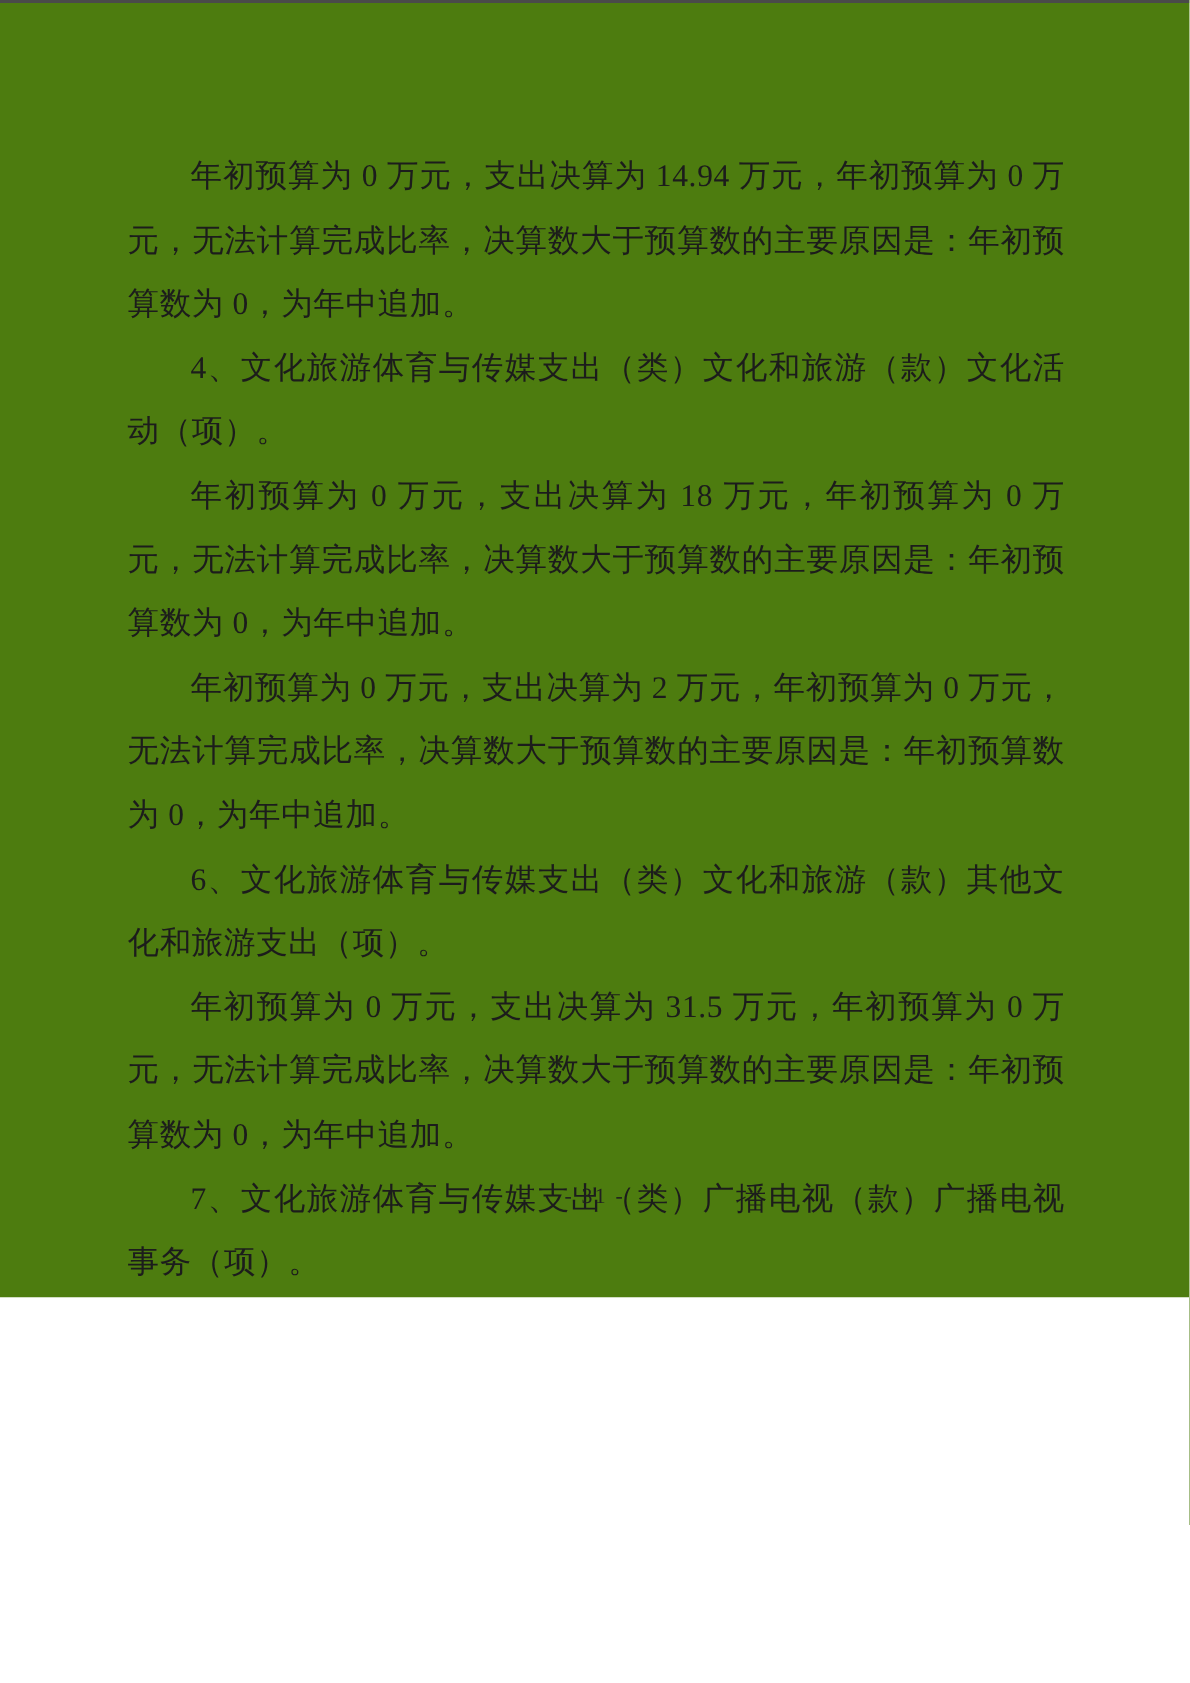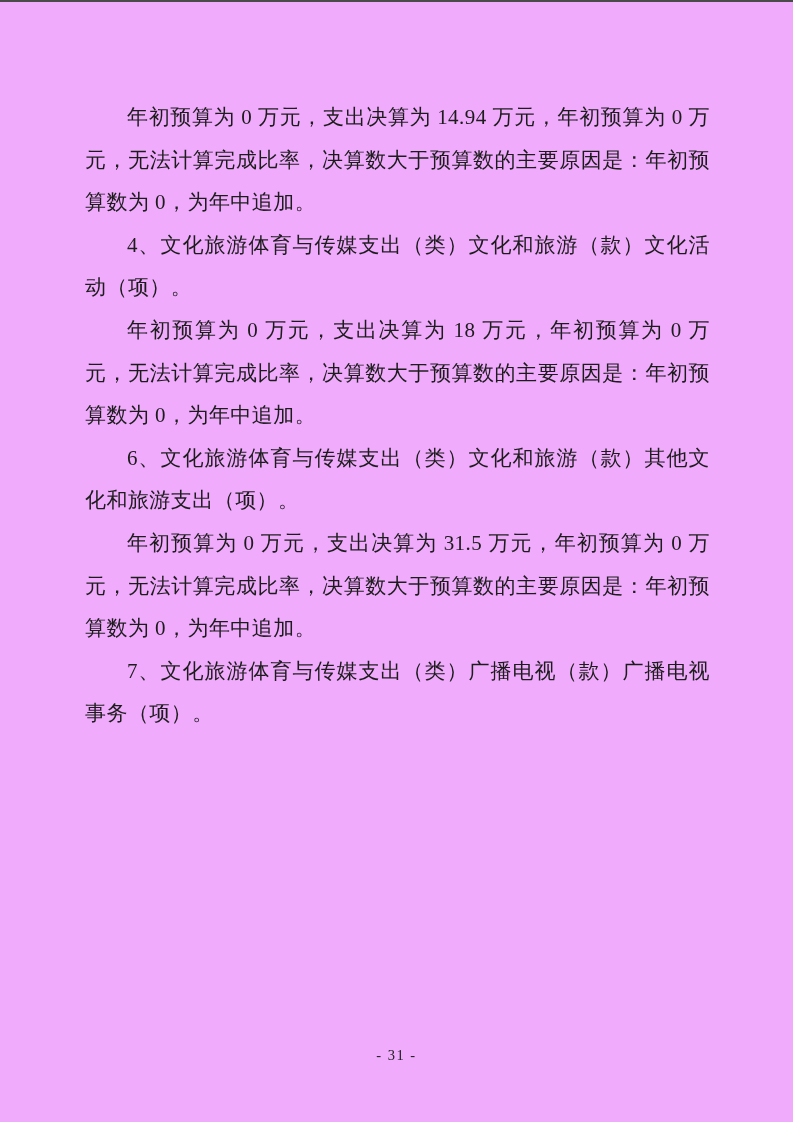--- a/index.html
+++ b/index.html
@@ -3,22 +3,22 @@
 <meta charset="utf-8">
 <style>
   html, body {
     margin: 0;
     padding: 0;
     background: #ffffff;
   }
   .page {
     position: relative;
     width: 793px;
-    height: 1122px;
-    background: #f0abfc;
+    height: 865px;
+    background: #4d7c0f;
     overflow: hidden;
     font-family: "Liberation Serif", "DejaVu Serif", serif;
     color: #1c1c1c;
   }
   .page-top-edge {
     position: absolute;
     top: 0;
     left: 0;
     width: 100%;
     height: 2px;
@@ -53,19 +53,20 @@
 </head>
 <body>
 
 <div class="page">
   <div class="page-top-edge"></div>
 
   <div class="content">
     <p class="para">年初预算为 0 万元，支出决算为 14.94 万元，年初预算为 0 万元，无法计算完成比率，决算数大于预算数的主要原因是：年初预算数为 0，为年中追加。</p>
     <p class="para">4、文化旅游体育与传媒支出（类）文化和旅游（款）文化活动（项）。</p>
     <p class="para">年初预算为 0 万元，支出决算为 18 万元，年初预算为 0 万元，无法计算完成比率，决算数大于预算数的主要原因是：年初预算数为 0，为年中追加。</p>
+    <p class="para">年初预算为 0 万元，支出决算为 2 万元，年初预算为 0 万元，无法计算完成比率，决算数大于预算数的主要原因是：年初预算数为 0，为年中追加。</p>
     <p class="para">6、文化旅游体育与传媒支出（类）文化和旅游（款）其他文化和旅游支出（项）。</p>
     <p class="para">年初预算为 0 万元，支出决算为 31.5 万元，年初预算为 0 万元，无法计算完成比率，决算数大于预算数的主要原因是：年初预算数为 0，为年中追加。</p>
     <p class="para">7、文化旅游体育与传媒支出（类）广播电视（款）广播电视事务（项）。</p>
   </div>
 
   <div class="footer">- 31 -</div>
 </div>
 
 </body></html>

